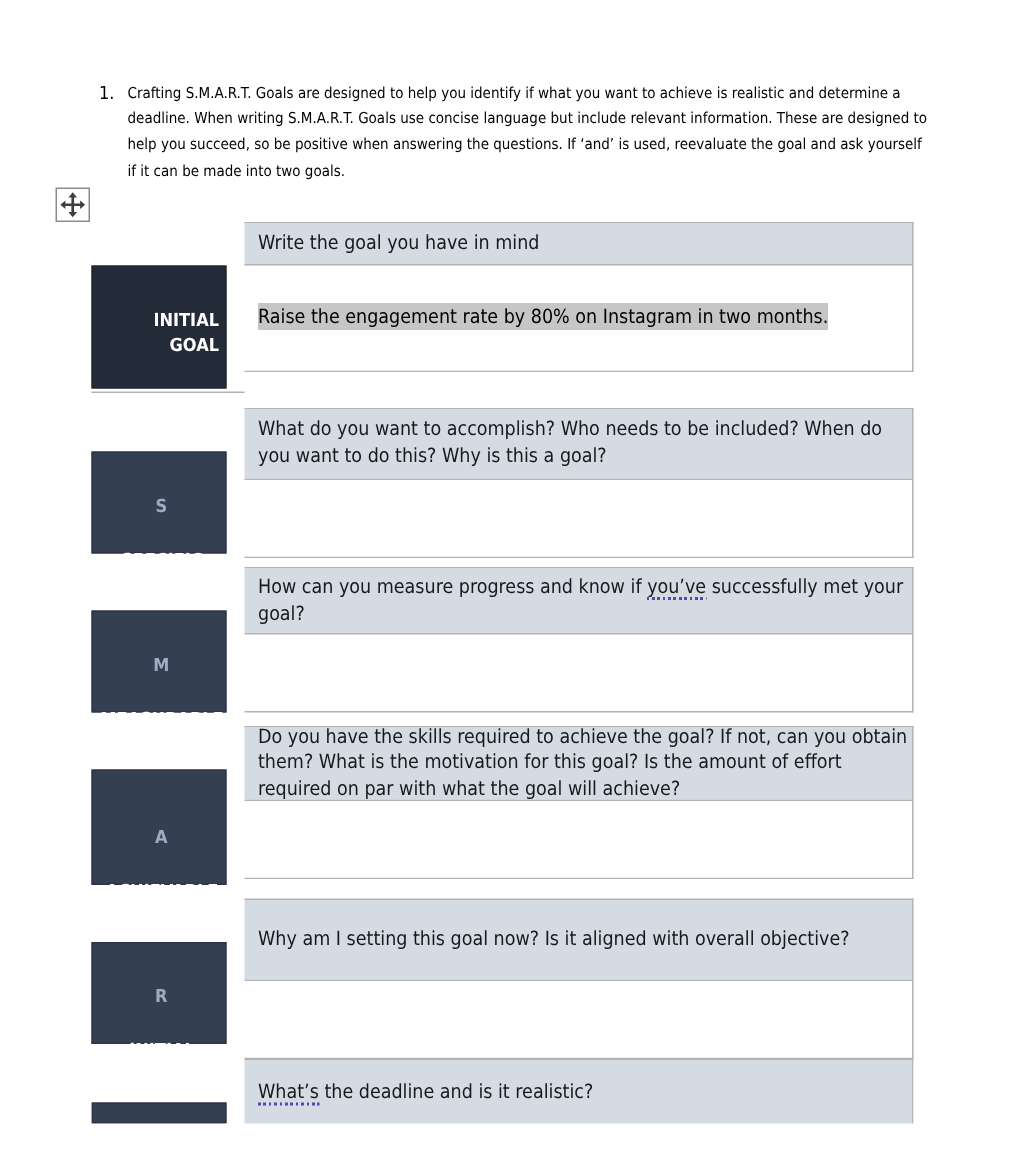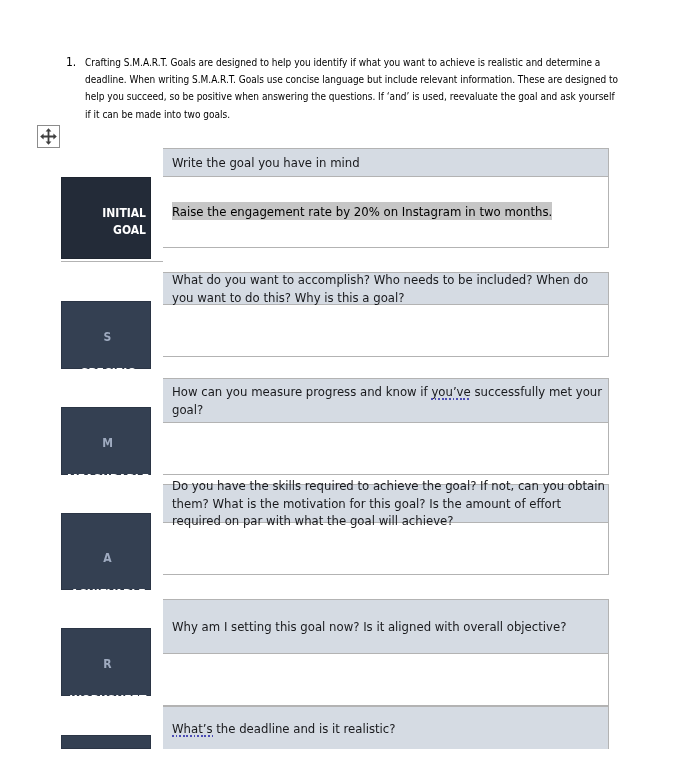--- a/index.html
+++ b/index.html
@@ -154,31 +154,31 @@
   </div>
 
   <div class="tbl first" style="top:148px;height:114px">
     <div class="label-cell">
       <div class="word two-line" style="top:27px;right:4px">INITIAL GOAL</div>
     </div>
     <div class="cells">
       <div class="row-q" style="height:27px">
           <span class="qtext">Write the goal you have in mind</span>
         </div>
-      <div class="row-a" style="height:71px;padding-top:26px"><span class="sel">Raise the engagement rate by 20% on Instagram in two months.</span></div>
+      <div class="row-a" style="height:71px;padding-top:26px"><span class="sel">Raise the engagement rate by 80% on Instagram in two months.</span></div>
     </div>
   </div>
 
   <div class="tbl" style="top:272px;height:97px">
     <div class="label-cell">
       <div class="letter" style="top:29px">S</div>
       <div class="word" style="top:65px">SPECIFIC</div>
     </div>
     <div class="cells">
-      <div class="row-q" style="height:31px">
+      <div class="row-q" style="height:46px">
           <span class="qtext">What do you want to accomplish? Who needs to be included? When do you want to do this? Why is this a goal?</span>
         </div>
       <div class="row-a" style="height:52px"></div>
     </div>
   </div>
 
   <div class="tbl" style="top:378px;height:97px">
     <div class="label-cell">
       <div class="letter" style="top:29px">M</div>
       <div class="word" style="top:65px">MEASURABLE</div>
@@ -190,31 +190,31 @@
       <div class="row-a" style="height:52px"></div>
     </div>
   </div>
 
   <div class="tbl" style="top:484px;height:106px">
     <div class="label-cell">
       <div class="letter" style="top:38px">A</div>
       <div class="word" style="top:74px">ACHIEVABLE</div>
     </div>
     <div class="cells">
-      <div class="row-q" style="height:37px">
+      <div class="row-q" style="height:48px">
           <span class="qtext">Do you have the skills required to achieve the goal? If not, can you obtain them? What is the motivation for this goal? Is the amount of effort required on par with what the goal will achieve?</span>
         </div>
       <div class="row-a" style="height:52px"></div>
     </div>
   </div>
 
   <div class="tbl" style="top:599px;height:97px">
     <div class="label-cell">
       <div class="letter" style="top:29px">R</div>
-      <div class="word" style="top:65px">WORKSHEET</div>
+      <div class="word" style="top:65px">INITIAL</div>
     </div>
     <div class="cells">
       <div class="row-q" style="height:53px">
           <span class="qtext">Why am I setting this goal now? Is it aligned with overall objective?</span>
         </div>
       <div class="row-a" style="height:52px"></div>
     </div>
   </div>
 
   <div class="tbl" style="top:706px;height:43px;overflow:hidden">

